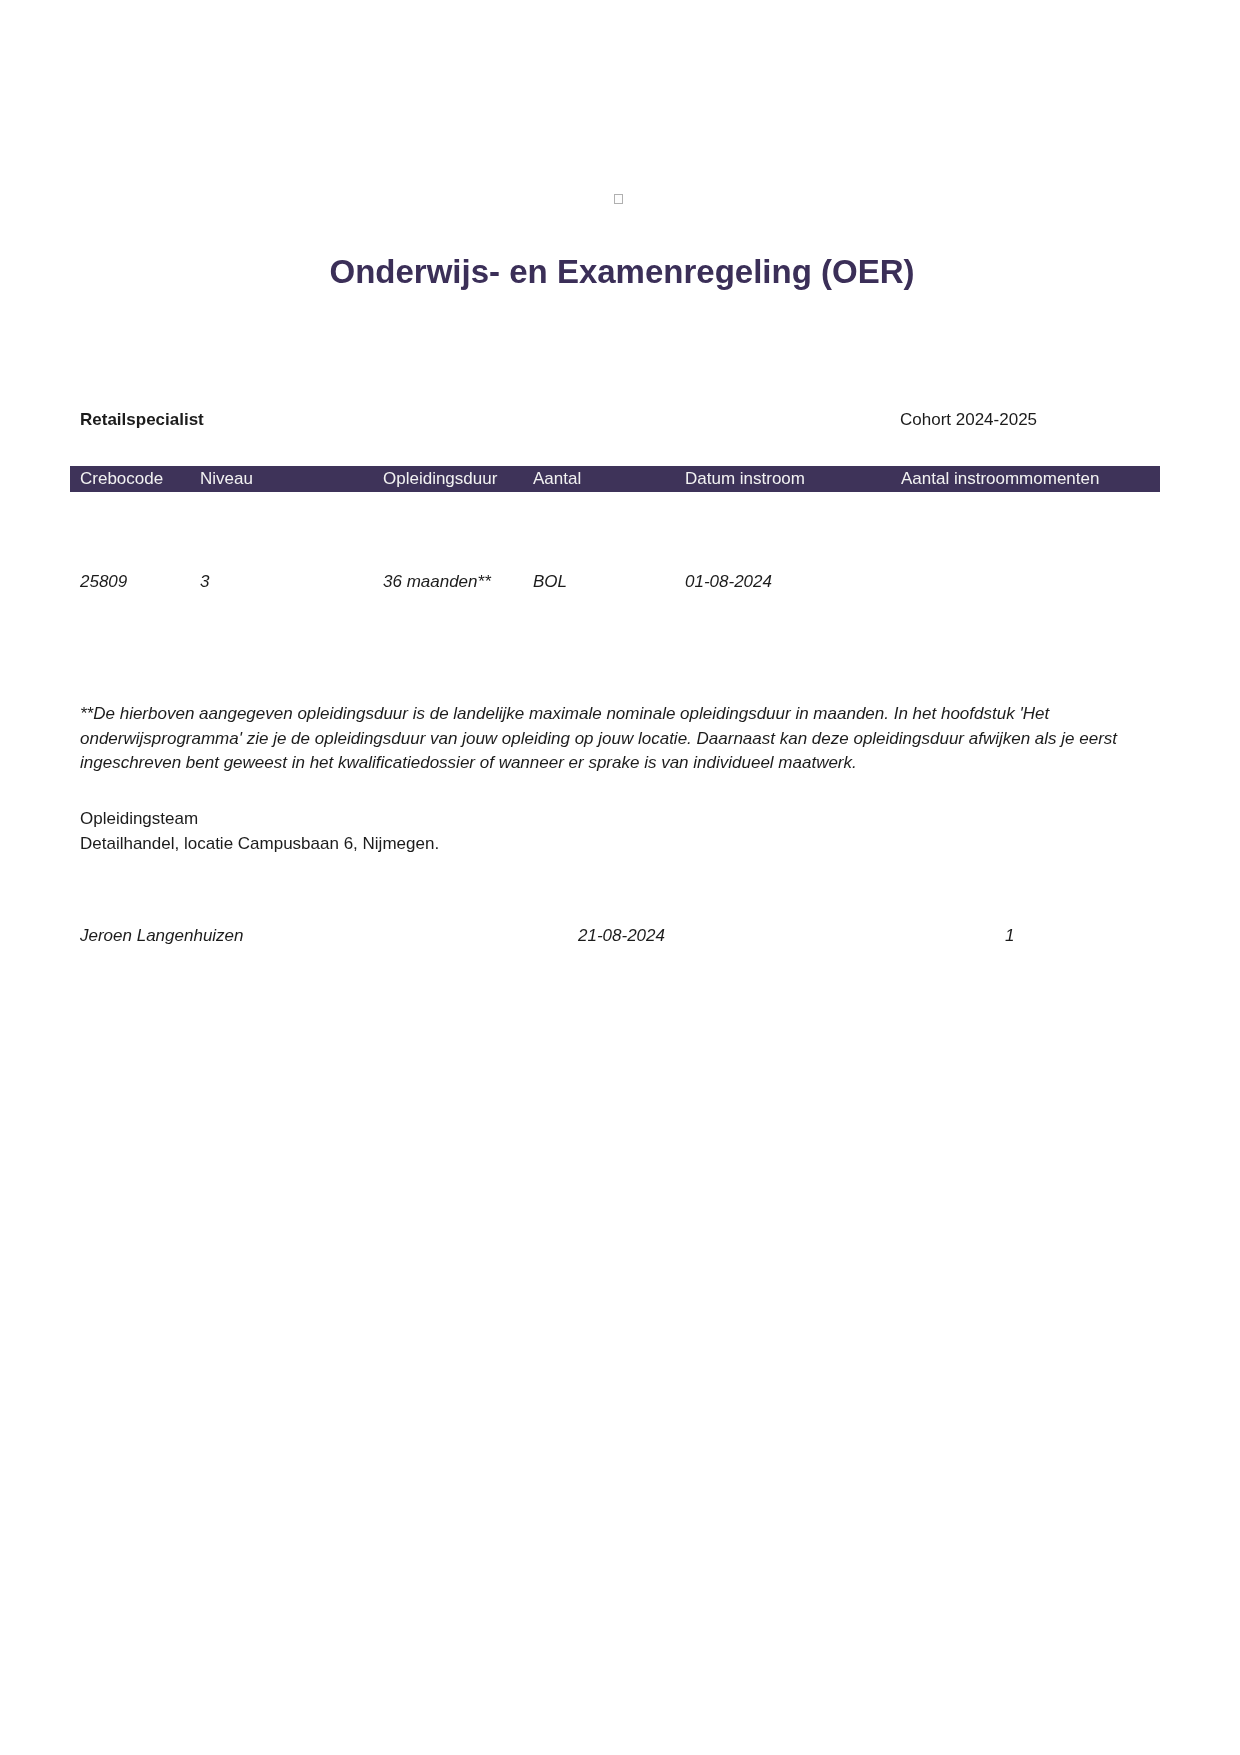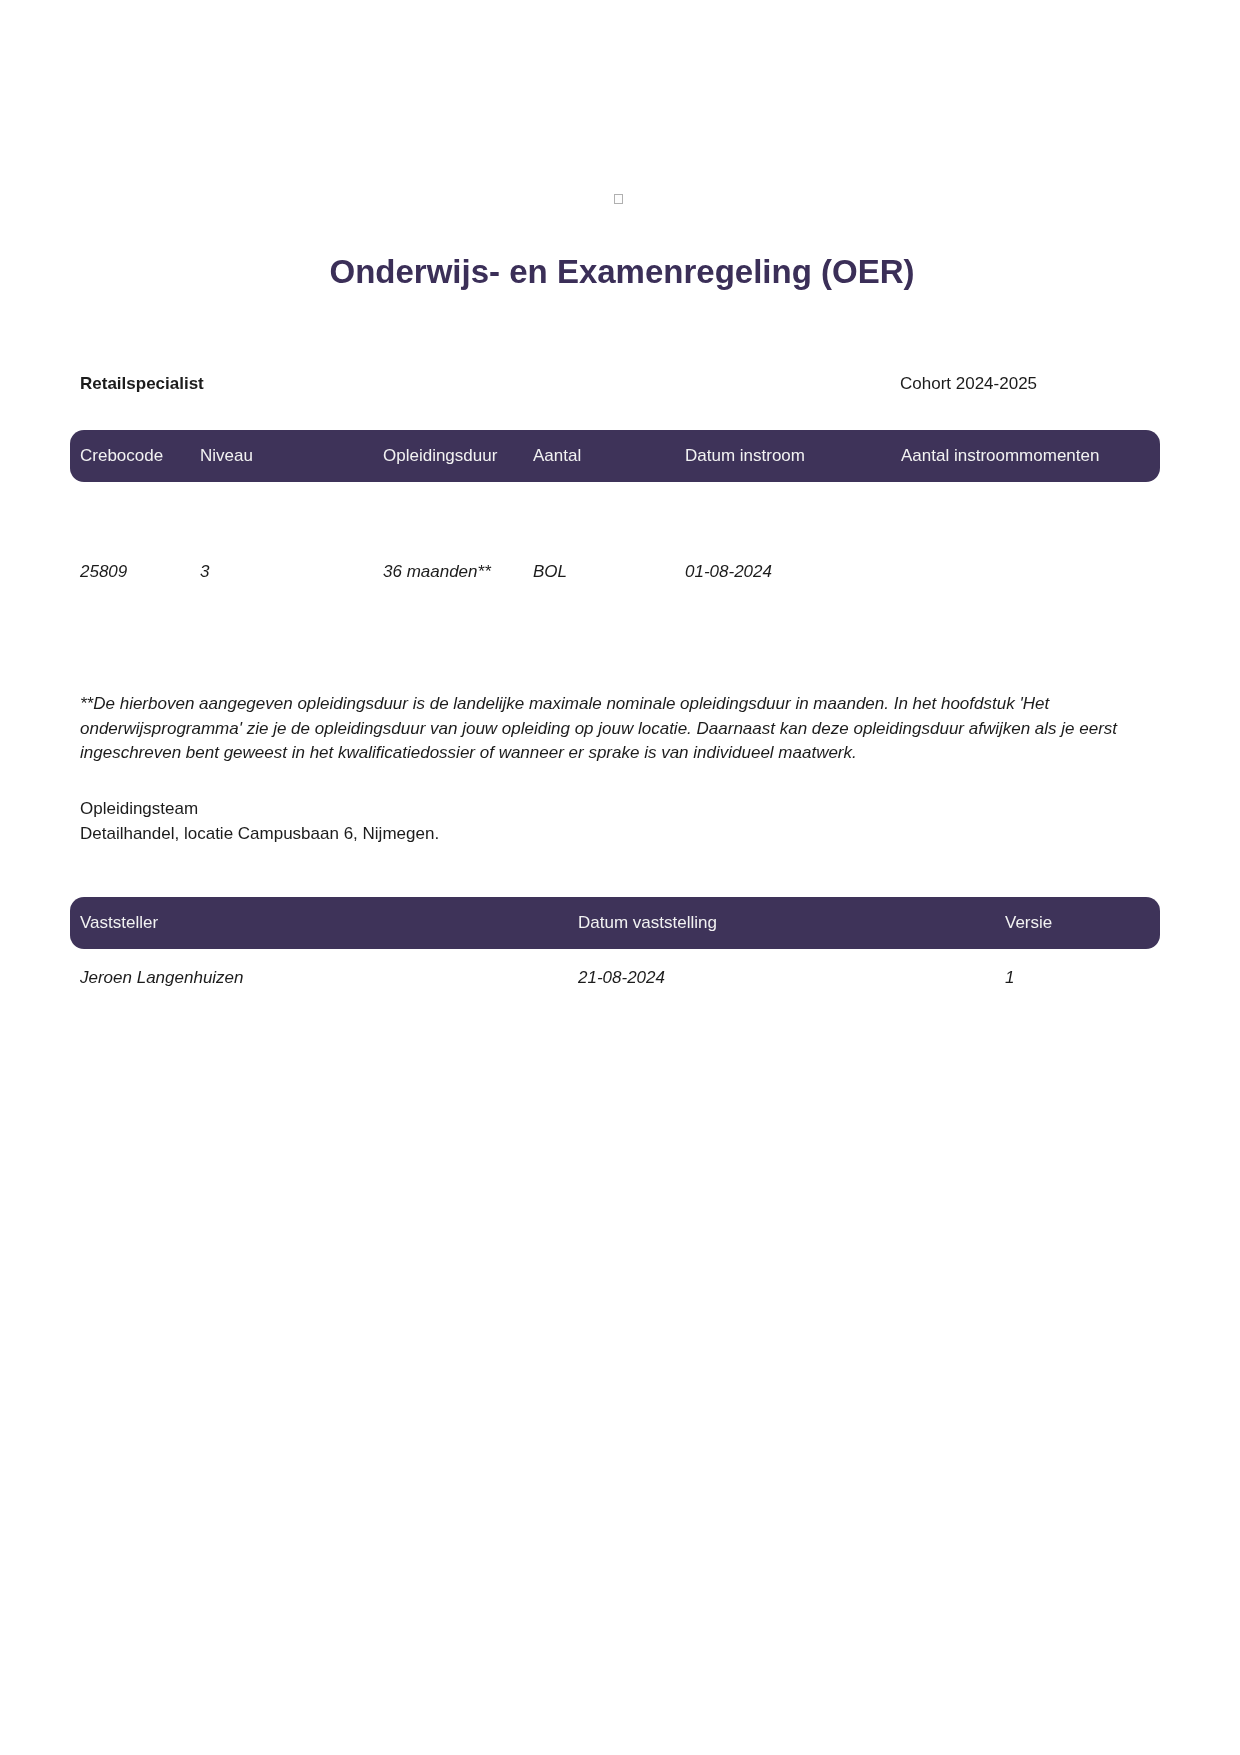--- a/index.html
+++ b/index.html
@@ -40,33 +40,32 @@
     font-weight:bold;
     color:var(--title-text);
   }
   .meta-row{
     display:grid;
     grid-template-columns:820px 1fr;
     margin-left:80px;
     margin-right:70px;
     line-height:22px;
   }
-  .meta-row.first{margin-top:81px;}
+  .meta-row.first{margin-top:117px;}
   .meta-row.second{margin-top:40px;}
   .meta-left{font-weight:bold;}
   .meta-left.normal{font-weight:normal;}
 
   .doc-table{margin-left:70px;margin-right:70px;width:1090px;}
   .doc-table .thead{
     display:grid;
     background:var(--table-header-bg);
     color:var(--table-header-text);
-    height:52px;
+    height:26px;
     align-items:center;
-    border-radius:14px;
   }
   .doc-table .trow{
     display:grid;
     align-items:center;
     font-style:italic;
   }
   .doc-table .cell{
     padding-left:10px;
     padding-right:6px;
     white-space:nowrap;
@@ -138,25 +137,20 @@
 
   <p class="note">**De hierboven aangegeven opleidingsduur is de landelijke maximale nominale opleidingsduur in maanden. In het hoofdstuk 'Het onderwijsprogramma' zie je de opleidingsduur van jouw opleiding op jouw locatie. Daarnaast kan deze opleidingsduur afwijken als je eerst ingeschreven bent geweest in het kwalificatiedossier of wanneer er sprake is van individueel maatwerk.</p>
 
   <div class="team">
     <div>Opleidingsteam</div>
     <div>Detailhandel, locatie Campusbaan 6, Nijmegen.</div>
   </div>
 
 
   <div class="doc-table t-approval">
-    <div class="thead">
-      <span class="cell">Vaststeller</span>
-      <span class="cell">Datum vaststelling</span>
-      <span class="cell">Versie</span>
-    </div>
     <div class="trow">
       <span class="cell">Jeroen Langenhuizen</span>
       <span class="cell">21-08-2024</span>
       <span class="cell">1</span>
     </div>
   </div>
 
 </div>
 
 </body></html>

